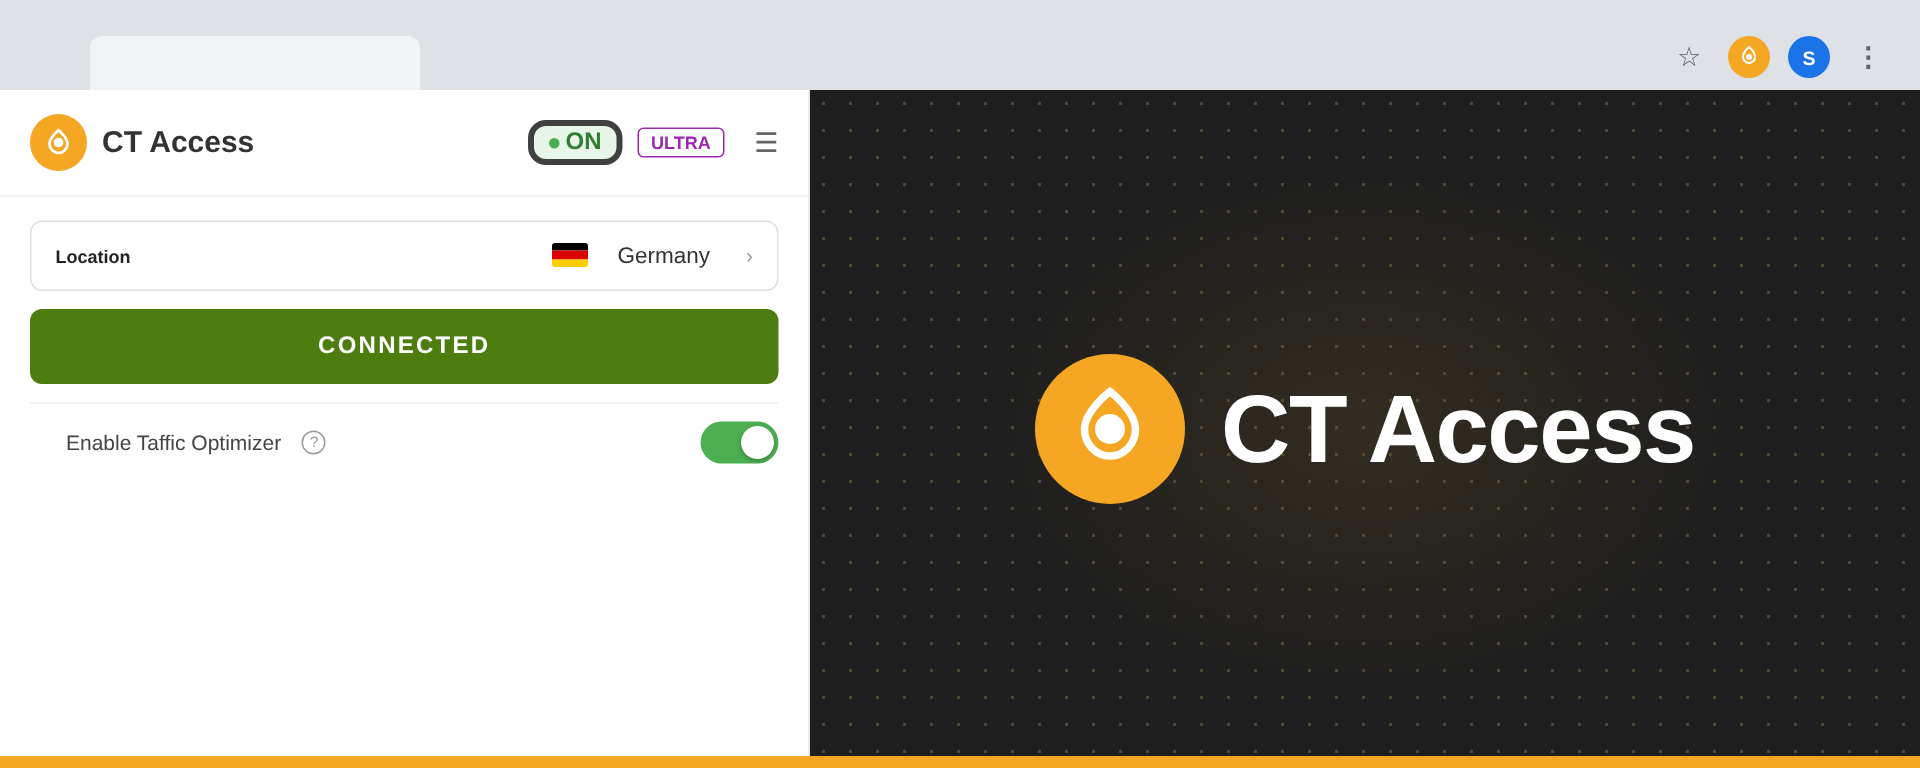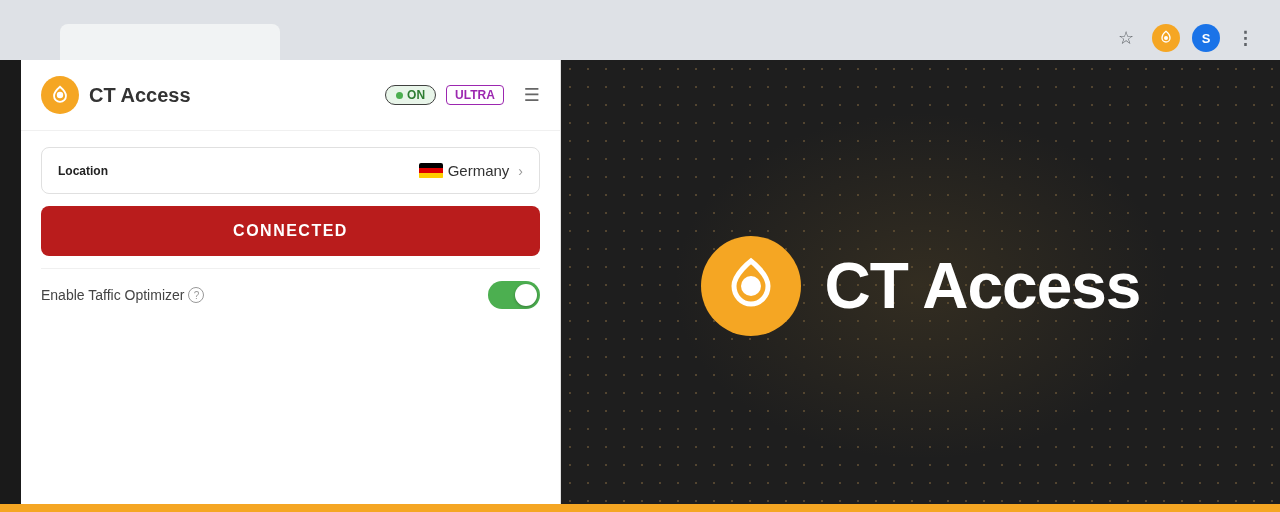--- a/index.html
+++ b/index.html
@@ -66,21 +66,20 @@
     .toolbar-icon.avatar { background: #1a73e8; color: white; font-size: 13px; font-weight: bold; }
     .toolbar-icon.menu { color: #5f6368; font-size: 18px; font-weight: bold; letter-spacing: 1px; }
 
     
     .main-area {
       position: relative;
       z-index: 10;
       flex: 1;
       display: flex;
       align-items: stretch;
-      padding-left: 21px;
     }
 
     
     .popup-panel {
       width: 540px;
       background: white;
       display: flex;
       flex-direction: column;
       border-right: 1px solid #e0e0e0;
       position: relative;
@@ -108,24 +107,24 @@
 
     .app-name {
       font-size: 20px;
       font-weight: 600;
       color: #333;
       flex: 1;
     }
 
     .status-on-badge {
       background: #e8f5e9;
-      border: 1px solid #404040;
+      border: 4px solid #404040;
       border-radius: 12px;
       padding: 2px 10px;
-      font-size: 12px;
+      font-size: 16px;
       font-weight: 600;
       color: #2e7d32;
       display: flex;
       align-items: center;
       gap: 4px;
     }
 
     .status-dot {
       width: 7px;
       height: 7px;
@@ -168,22 +167,21 @@
     }
 
     .location-label {
       font-size: 12px;
       font-weight: 600;
       color: #222;
     }
 
     .location-value {
       display: flex;
-      align-items: center;
-      gap: 5px;
+      gap: 20px;
       font-size: 15px;
       color: #333;
     }
 
     .flag-de {
       width: 24px;
       height: 16px;
       display: inline-flex;
       flex-direction: column;
       border-radius: 2px;
@@ -195,21 +193,21 @@
     .flag-de .stripe-gold { flex: 1; background: #ffce00; }
 
     .chevron-right {
       color: #999;
       font-size: 14px;
       margin-left: 4px;
     }
 
     
     .connected-btn {
-      background: #b91c1c;
+      background: #4d7c0f;
       color: white;
       border: none;
       border-radius: 8px;
       padding: 16px;
       font-size: 16px;
       font-weight: 700;
       letter-spacing: 1.5px;
       cursor: pointer;
       text-align: center;
       width: 100%;
@@ -222,21 +220,22 @@
       justify-content: space-between;
       padding: 12px 0 4px;
       border-top: 1px solid #f0f0f0;
     }
 
     .optimizer-label {
       font-size: 14px;
       color: #444;
       display: flex;
       align-items: flex-start;
-      gap: 4px;
+      gap: 14px;
+      margin-left: 24px;
     }
 
     .info-icon {
       width: 16px;
       height: 16px;
       border: 1.5px solid #999;
       border-radius: 50%;
       display: inline-flex;
       align-items: center;
       justify-content: center;

